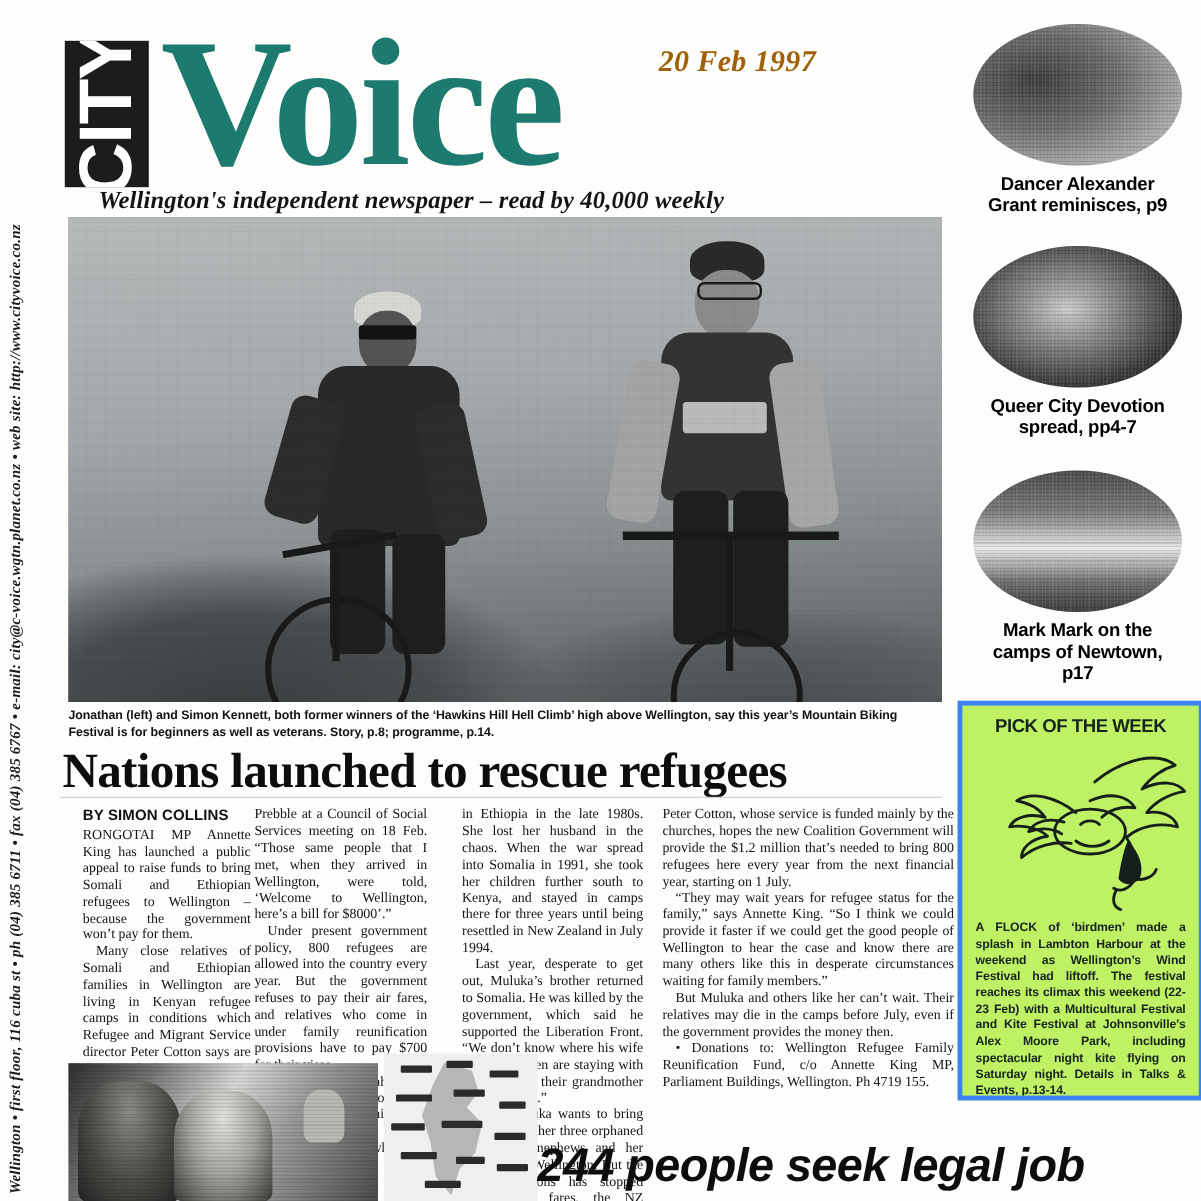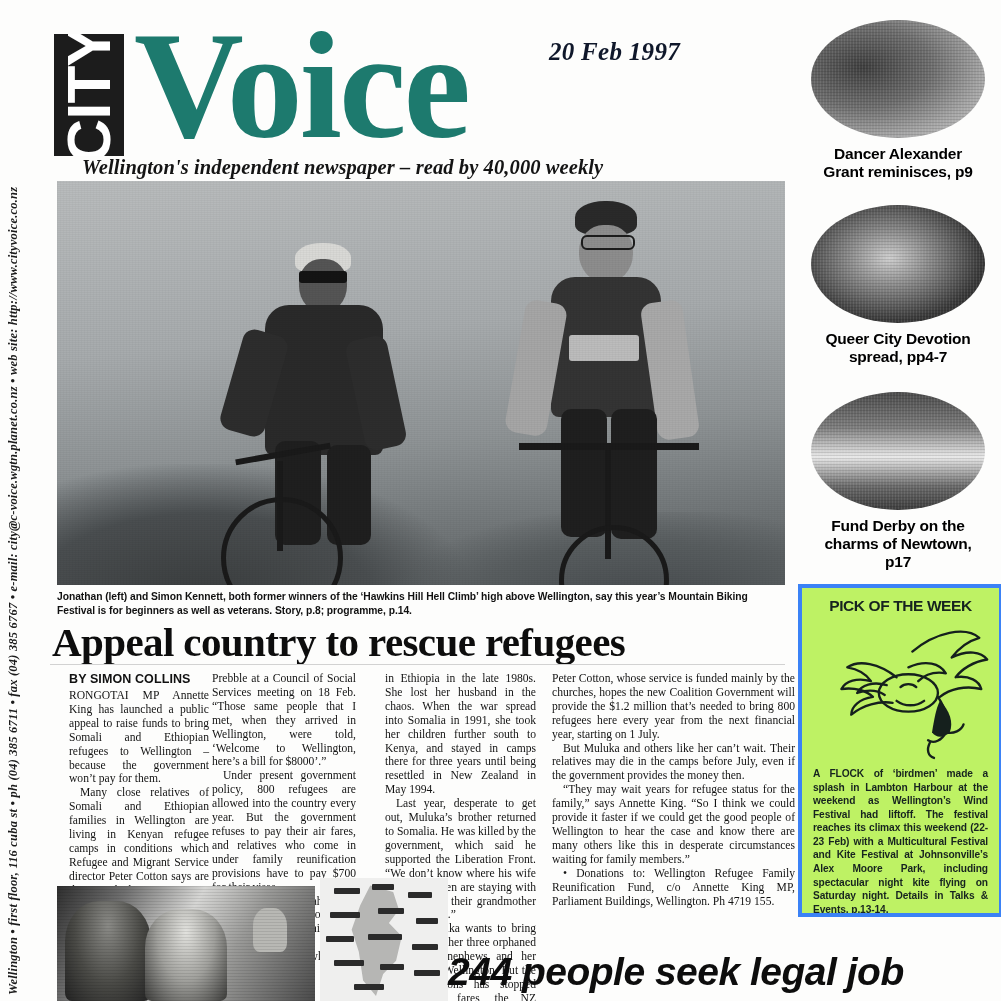--- a/index.html
+++ b/index.html
@@ -30,21 +30,21 @@
     white-space:nowrap;
   }
   .voice{
     position:absolute;left:86px;top:-8px;
     font-family:"Liberation Serif",serif;font-weight:bold;
     font-size:152px;line-height:1;color:#1d7a6e;letter-spacing:-3px;
   }
   .issue-date{
     position:absolute;right:78px;top:20px;
     font-family:"Liberation Serif",serif;font-style:italic;font-weight:bold;
-    font-size:25px;color:#0f172a;letter-spacing:.3px;white-space:nowrap;
+    font-size:25px;color:#a16207;letter-spacing:.3px;white-space:nowrap;
   }
   .tagline{
     position:absolute;left:34px;top:138px;
     font-family:"Liberation Serif",serif;font-style:italic;font-weight:bold;
     font-size:20.5px;color:#141414;letter-spacing:.1px;white-space:nowrap;
   }
 
   
   .lead-photo{
     position:absolute;left:57px;top:181px;width:728px;height:404px;
@@ -221,53 +221,53 @@
       <div>Queer City Devotion</div>
       <div>spread, pp4-7</div>
     </div>
   </div>
 
   <div class="teaser" style="left:800px;top:392px;">
     <div class="teaser-photo" style="background:linear-gradient(180deg,#4b4b4b 0%,#7d7d7d 30%,#e8e8e8 55%,#6a6a6a 80%,#3d3d3d 100%);">
       <div class="tp-grain"></div>
     </div>
     <div class="teaser-cap">
-      <div>Fund Derby on the</div>
-      <div>charms of Newtown,</div>
+      <div>Mark Mark on the</div>
+      <div>camps of Newtown,</div>
       <div>p17</div>
     </div>
   </div>
 
   <div class="lead-caption">Jonathan (left) and Simon Kennett, both former winners of the ‘Hawkins Hill Hell Climb’ high above Wellington, say this year’s Mountain Biking Festival is for beginners as well as veterans. Story, p.8; programme, p.14.</div>
-  <div class="main-head">Appeal country to rescue refugees</div>
+  <div class="main-head">Nations launched to rescue refugees</div>
   <div class="rule-under-head"></div>
 
   <div class="col" style="left:57px;top:672px;width:140px;">
     <div class="byline">BY SIMON COLLINS</div>
     <p class="first">RONGOTAI MP Annette King has launched a public appeal to raise funds to bring Somali and Ethiopian refugees to Wellington – because the government won’t pay for them.</p>
     <p>Many close relatives of Somali and Ethiopian families in Wellington are living in Kenyan refugee camps in conditions which Refugee and Migrant Service director Peter Cotton says are the worst he has ever seen.</p>
     <p>“I have never in my experience seen people living in such total abject poverty. They had no shelter,” he told Wellington Central MP Richard</p>
   </div>
 
   <div class="col" style="left:200px;top:672px;width:144px;">
     <p class="first">Prebble at a Council of Social Services meeting on 18 Feb. “Those same people that I met, when they arrived in Wellington, were told, ‘Welcome to Wellington, here’s a bill for $8000’.”</p>
     <p>Under present government policy, 800 refugees are allowed into the country every year. But the government refuses to pay their air fares, and relatives who come in under family reunification provisions have to pay $700 for their visas.</p>
     <p>Muluka Aden Ibrahim, an Ethiopian mother of four children aged six to nine, fled with her family to camps, initially in Somalia, when war erupted</p>
   </div>
 
   <div class="col" style="left:373px;top:672px;width:151px;">
-    <p class="first">in Ethiopia in the late 1980s. She lost her husband in the chaos. When the war spread into Somalia in 1991, she took her children further south to Kenya, and stayed in camps there for three years until being resettled in New Zealand in May 1994.</p>
+    <p class="first">in Ethiopia in the late 1980s. She lost her husband in the chaos. When the war spread into Somalia in 1991, she took her children further south to Kenya, and stayed in camps there for three years until being resettled in New Zealand in July 1994.</p>
     <p>Last year, desperate to get out, Muluka’s brother returned to Somalia. He was killed by the government, which said he supported the Liberation Front. “We don’t know where his wife is. His children are staying with his mother – their grandmother – in the camp.”</p>
     <p>Now Muluka wants to bring that family – her three orphaned nieces and nephews and her mother – to Wellington. But the United Nations has stopped funding air fares, the NZ government won’t pay, and there is no way Muluka can raise the required $10-15,000 by herself.</p>
   </div>
 
   <div class="col" style="left:540px;top:672px;width:243px;font-family:Liberation Serif, serif;">
     <p class="first">Peter Cotton, whose service is funded mainly by the churches, hopes the new Coalition Government will provide the $1.2 million that’s needed to bring 800 refugees here every year from the next financial year, starting on 1 July.</p>
+    <p>“They may wait years for refugee status for the family,” says Annette King. “So I think we could provide it faster if we could get the good people of Wellington to hear the case and know there are many others like this in desperate circumstances waiting for family members.”</p>
     <p>But Muluka and others like her can’t wait. Their relatives may die in the camps before July, even if the government provides the money then.</p>
-    <p>“They may wait years for refugee status for the family,” says Annette King. “So I think we could provide it faster if we could get the good people of Wellington to hear the case and know there are many others like this in desperate circumstances waiting for family members.”</p>
     <p>• Donations to: Wellington Refugee Family Reunification Fund, c/o Annette King MP, Parliament Buildings, Wellington. Ph 4719 155.</p>
   </div>
 
   <div class="potw">
     <div class="potw-title">PICK OF THE WEEK</div>
     <div class="potw-art">
       <svg viewBox="0 0 200 150" width="197" height="150">
         <g fill="none" stroke="#15201d" stroke-width="2.4" stroke-linecap="round" stroke-linejoin="round">
           <path d="M112 36 C136 16 166 10 180 22 C166 26 158 34 152 42 C168 34 182 36 188 44 C174 46 162 54 156 62 C170 60 180 66 182 74 C166 70 150 74 140 82"></path>
           <path d="M108 52 C126 44 140 48 146 58 C134 56 124 60 118 66"></path>

